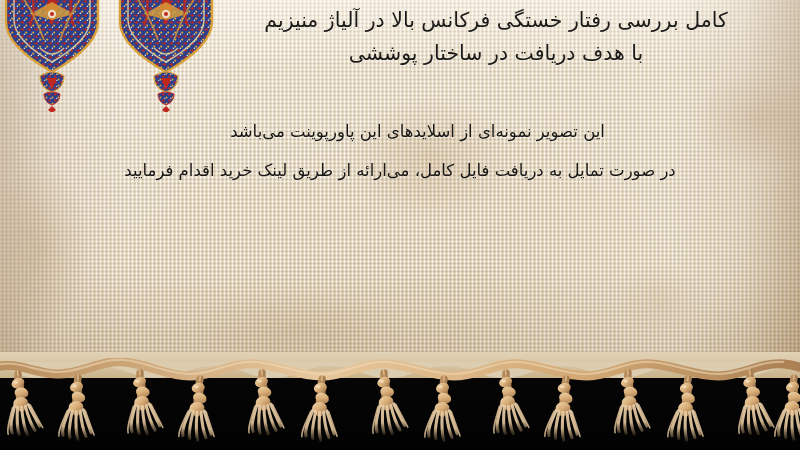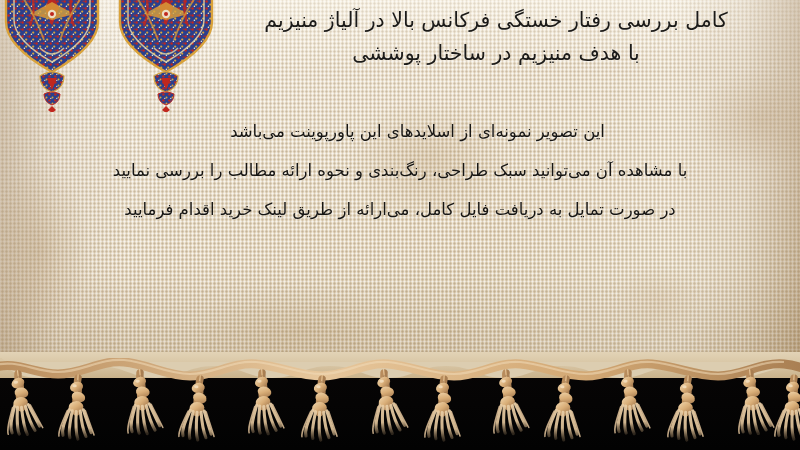--- a/index.html
+++ b/index.html
@@ -303,23 +303,22 @@
       <use href="#tassel" x="688" y="21" transform="rotate(4 688 21)"></use>
       <use href="#tassel" x="750" y="15" transform="rotate(-5 750 15)"></use>
       <use href="#tassel" x="794" y="20" transform="rotate(3 794 20)"></use>
     </svg>
   </div>
 
   <div class="text-layer">
 
     <div class="title">
       <div>کامل بررسی رفتار خستگی فرکانس بالا در آلیاژ منیزیم</div>
-      <div>با هدف منیزیم در ساختار پوششی</div>
+      <div>با هدف دریافت در ساختار پوششی</div>
     </div>
 
     <div class="body-text">
       <div class="body-line l1">این تصویر نمونه‌ای از اسلایدهای این پاورپوینت می‌باشد</div>
-      <div class="body-line l2">با مشاهده آن می‌توانید سبک طراحی، رنگ‌بندی و نحوه ارائه مطالب را بررسی نمایید</div>
       <div class="body-line l3">در صورت تمایل به دریافت فایل کامل، می‌ارائه از طریق لینک خرید اقدام فرمایید</div>
     </div>
 
   </div>
 </div>
 
 </body></html>

